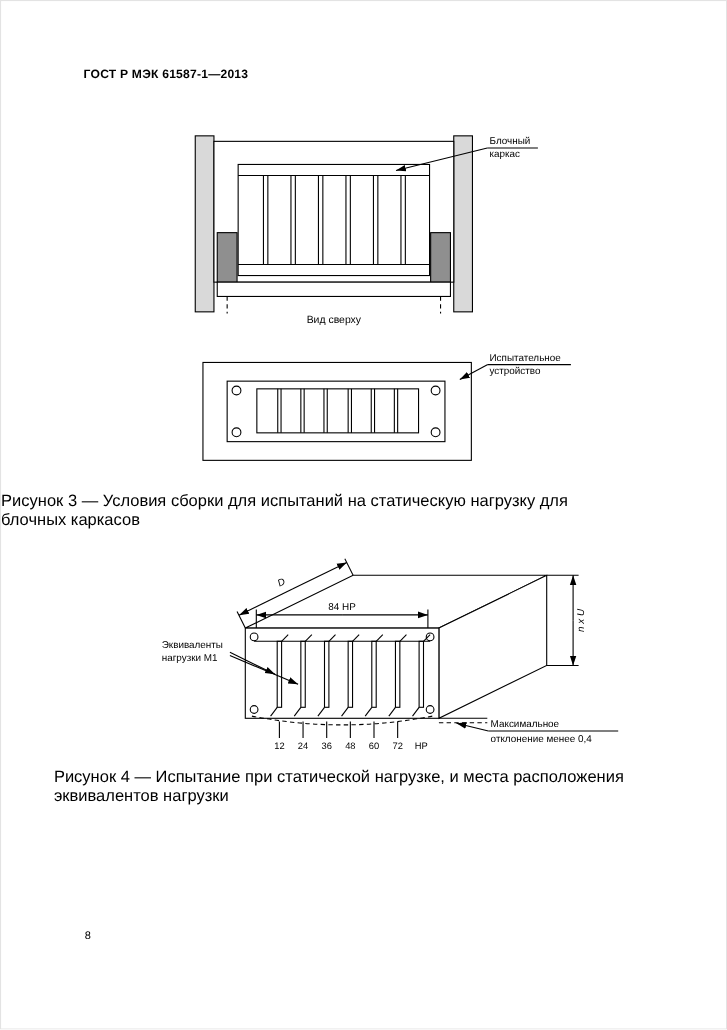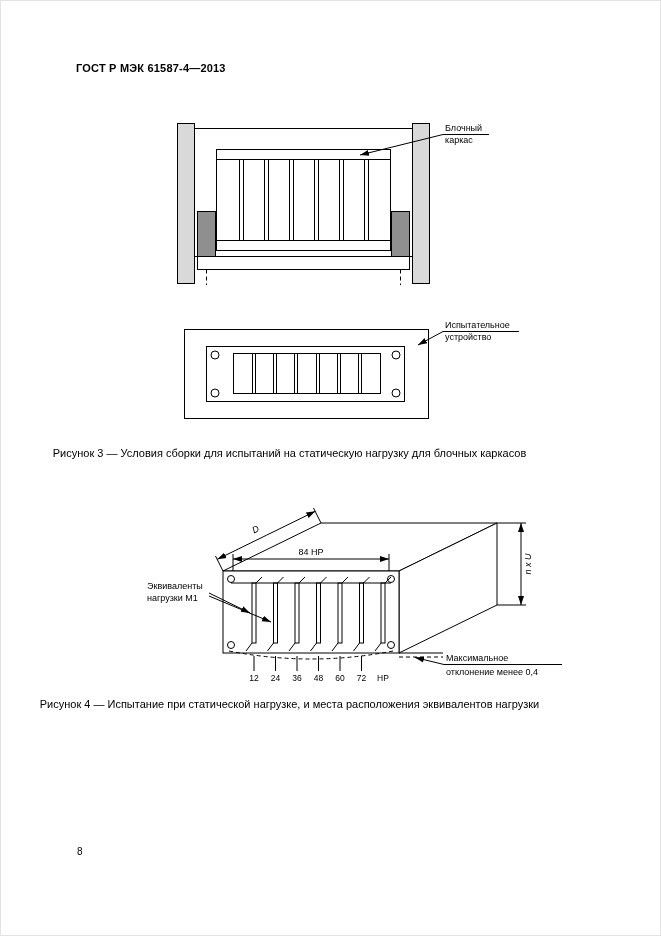--- a/index.html
+++ b/index.html
@@ -5,34 +5,34 @@
   * { margin:0; padding:0; box-sizing:border-box; }
   html,body { background:#fff; }
   .page {
     position:relative; width:661px; height:936px; background:#ffffff;
     font-family:"Liberation Sans","DejaVu Sans",sans-serif; color:#000;
     overflow:hidden; border:1px solid #e3e3e3;
   }
   .abs { position:absolute; }
   .header { left:75px; top:61px; font-size:11px; font-weight:bold; letter-spacing:.2px; }
   .view-caption { font-size:9.5px; text-align:center; }
-  .fig-caption { left:0; width:577px; font-size:11px; text-align:center; }
+  .fig-caption { left:0; width:577px; font-size:15px; }
   .page-number { left:76px; top:845px; font-size:10px; }
   svg.fig { position:absolute; overflow:visible; }
   svg text { font-family:"Liberation Sans","DejaVu Sans",sans-serif; font-size:9px; fill:#000; stroke:none; }
   svg text.it { font-style:italic; }
   svg text.tick { text-anchor:middle; font-size:8.5px; }
   svg text.mid { text-anchor:middle; }
 </style>
 </head>
 <body>
 
 <div class="page">
 
-  <div class="abs header">ГОСТ Р МЭК 61587-4—2013</div>
+  <div class="abs header">ГОСТ Р МЭК 61587-1—2013</div>
 
   <svg class="fig" style="left:170px;top:115px;" width="390" height="178" viewBox="0 0 390 178">
     <defs>
       <marker id="arwA" viewBox="0 0 10 10" refX="9" refY="5" markerWidth="10" markerHeight="10" orient="auto">
         <path d="M0,2 L9,5 L0,8 z" fill="#000"></path>
       </marker>
     </defs>
     <g stroke="#000" stroke-width="1" fill="none">
       <rect x="6.5" y="7.5" width="17" height="160" fill="#d9d9d9"></rect>
       <rect x="241.5" y="7.5" width="17" height="160" fill="#d9d9d9"></rect>
@@ -60,20 +60,21 @@
       <line x1="35.5" y1="153.5" x2="35.5" y2="169" stroke-dasharray="4 3"></line>
       <line x1="229.5" y1="153.5" x2="229.5" y2="169" stroke-dasharray="4 3"></line>
     </g>
     <g>
       <line x1="272" y1="18.5" x2="318" y2="18.5" stroke="#000" stroke-width="1"></line>
       <line x1="272" y1="18.5" x2="189" y2="39" stroke="#000" stroke-width="1" marker-end="url(#arwA)"></line>
       <text x="274" y="15">Блочный</text>
       <text x="274" y="27">каркас</text>
     </g>
   </svg>
+  <div class="abs view-caption" style="left:170px;top:285px;width:265px;">Вид сверху</div>
 
   <svg class="fig" style="left:170px;top:318px;" width="390" height="108" viewBox="0 0 390 108">
     <defs>
       <marker id="arwB" viewBox="0 0 10 10" refX="9" refY="5" markerWidth="10" markerHeight="10" orient="auto">
         <path d="M0,2 L9,5 L0,8 z" fill="#000"></path>
       </marker>
     </defs>
     <g stroke="#000" stroke-width="1" fill="none">
       <rect x="13.5" y="10.5" width="244" height="89" fill="#ffffff"></rect>
       <rect x="35.5" y="27.5" width="198" height="55" fill="#ffffff"></rect>
@@ -198,17 +199,17 @@
       <text class="tick" x="168" y="178">36</text>
       <text class="tick" x="189.5" y="178">48</text>
       <text class="tick" x="211" y="178">60</text>
       <text class="tick" x="232.5" y="178">72</text>
       <text class="tick" x="254" y="178">HP</text>
     </g>
     <text x="317" y="158">Максимальное</text>
     <text x="317" y="172">отклонение менее 0,4</text>
   </svg>
 
-  <div class="abs fig-caption" style="top:697px;">Рисунок 4 — Испытание при статической нагрузке, и места расположения эквивалентов нагрузки</div>
+  <div class="abs fig-caption" style="top:697px;padding-left:48px;">Рисунок 4 — Испытание при статической нагрузке, и места расположения эквивалентов нагрузки</div>
 
   <div class="abs page-number">8</div>
 
 </div>
 
 </body></html>

